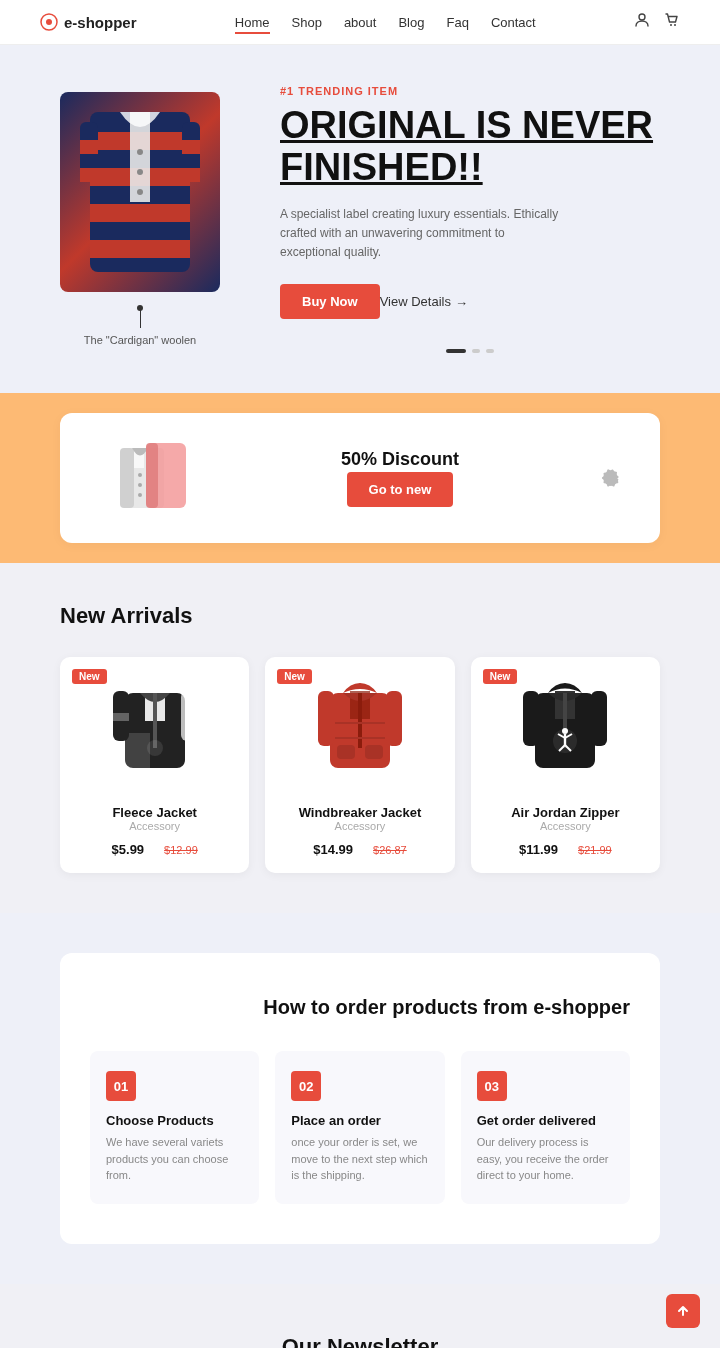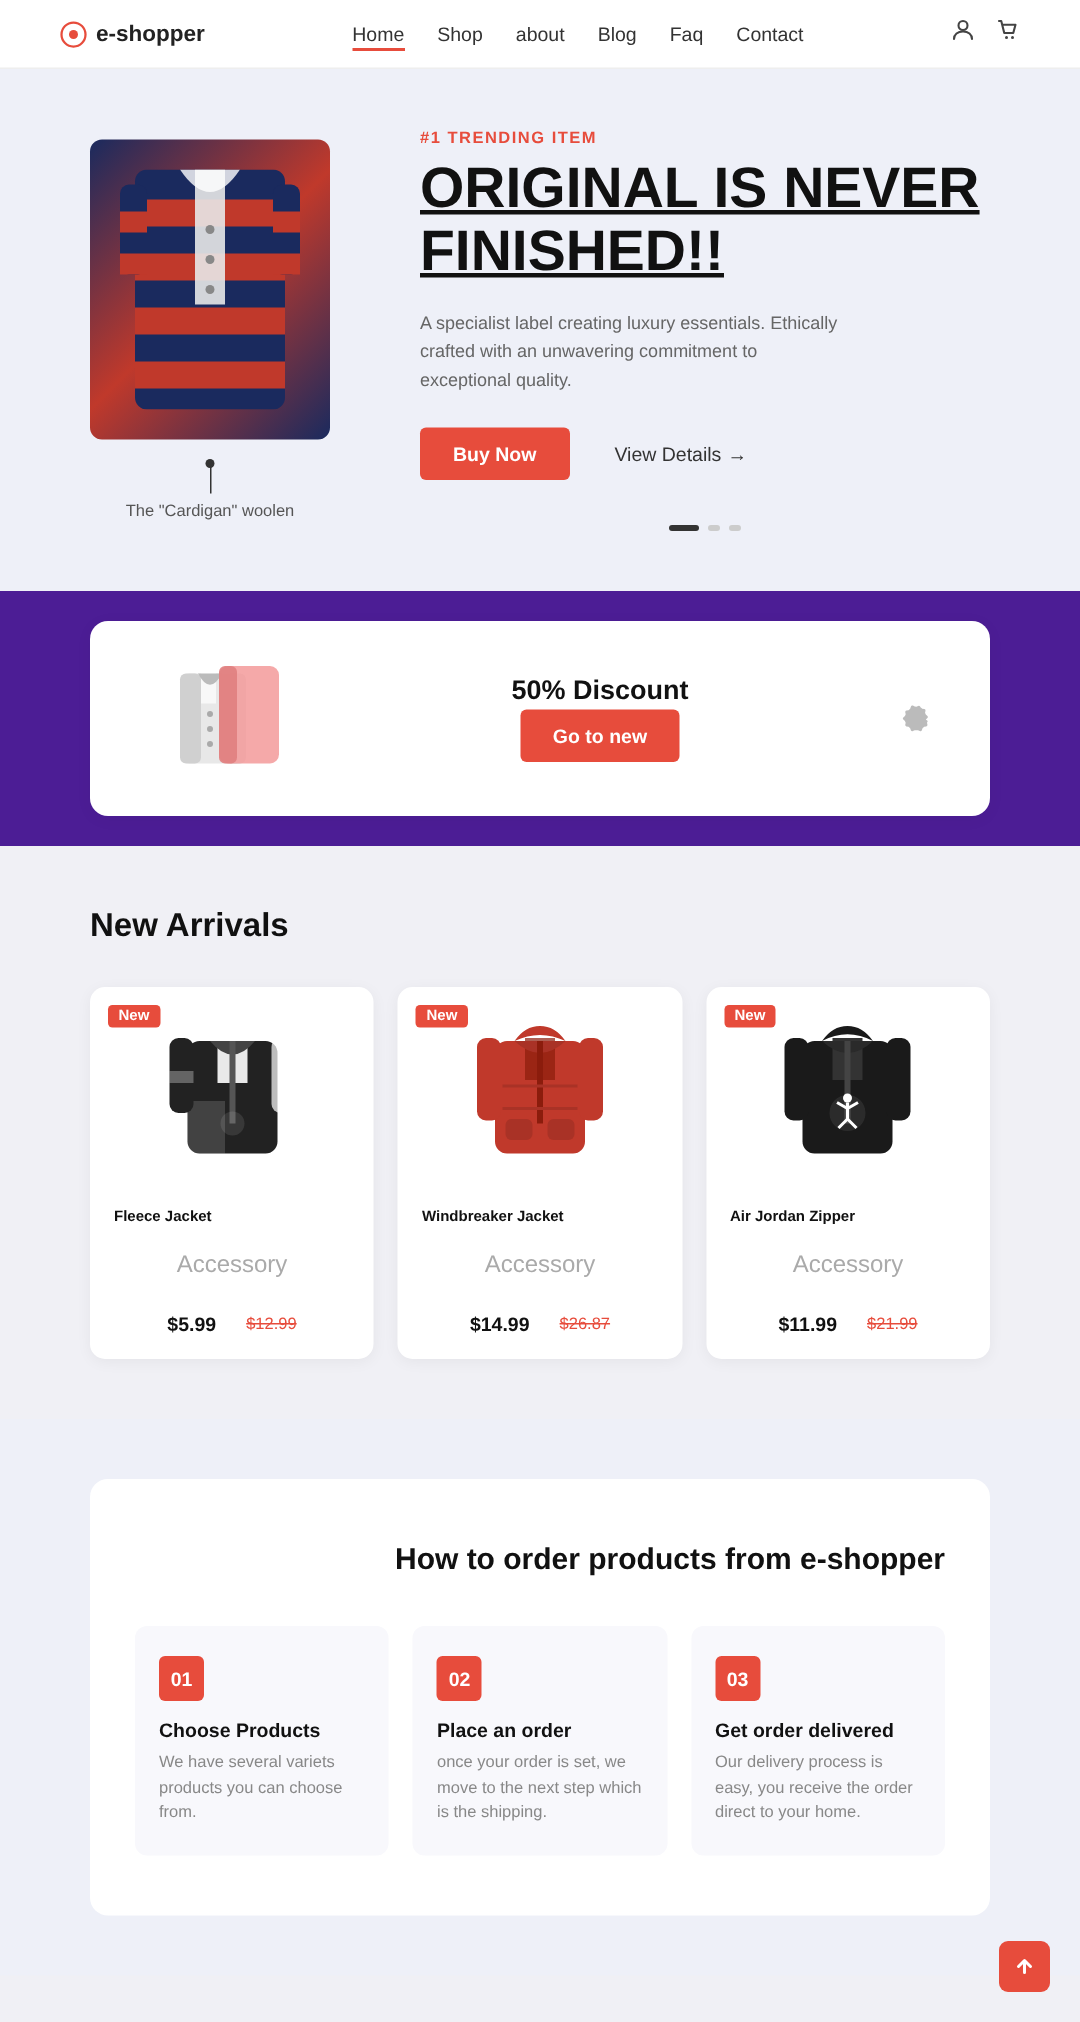--- a/index.html
+++ b/index.html
@@ -106,21 +106,20 @@
     }
     .hero-desc {
       font-size: 12px;
       color: #666;
       line-height: 1.6;
       max-width: 280px;
       margin-bottom: 22px;
     }
     .hero-actions {
       display: flex;
-      gap: 30px;
     }
     .btn-red {
       background: #e74c3c;
       color: #fff;
       border: none;
       padding: 10px 22px;
       border-radius: 4px;
       font-size: 13px;
       font-weight: 600;
       cursor: pointer;
@@ -147,21 +146,21 @@
       border-radius: 2px;
       background: #333;
     }
     .hero-dot.inactive {
       width: 8px;
       background: #ccc;
     }
 
     
     .discount-banner {
-      background: #4c1d95;
+      background: #fdba74;
       padding: 20px 60px;
     }
     .discount-card {
       background: #fff;
       border-radius: 12px;
       display: flex;
       align-items: center;
       justify-content: space-between;
       padding: 20px 40px;
       box-shadow: 0 2px 12px rgba(0,0,0,0.04);
@@ -237,31 +236,31 @@
     .product-image {
       width: 100%;
       height: 120px;
       display: flex;
       align-items: center;
       justify-content: center;
       margin-bottom: 12px;
       font-size: 60px;
     }
     .product-name {
-      font-size: 10px;
-      font-weight: 700;
-      text-align: left;
-      color: #111;
-      margin-bottom: 18px;
+      font-size: 13px;
+      font-weight: 700;
+      text-align: center;
+      color: #111;
+      margin-bottom: 0;
     }
     .product-category {
-      font-size: 16px;
+      font-size: 11px;
       color: #aaa;
       text-align: center;
-      margin-bottom: 22px;
+      margin-bottom: 10px;
     }
     .product-prices {
       display: flex;
       gap: 20px;
       justify-content: center;
       align-items: center;
     }
     .price-new {
       font-size: 13px;
       font-weight: 700;

